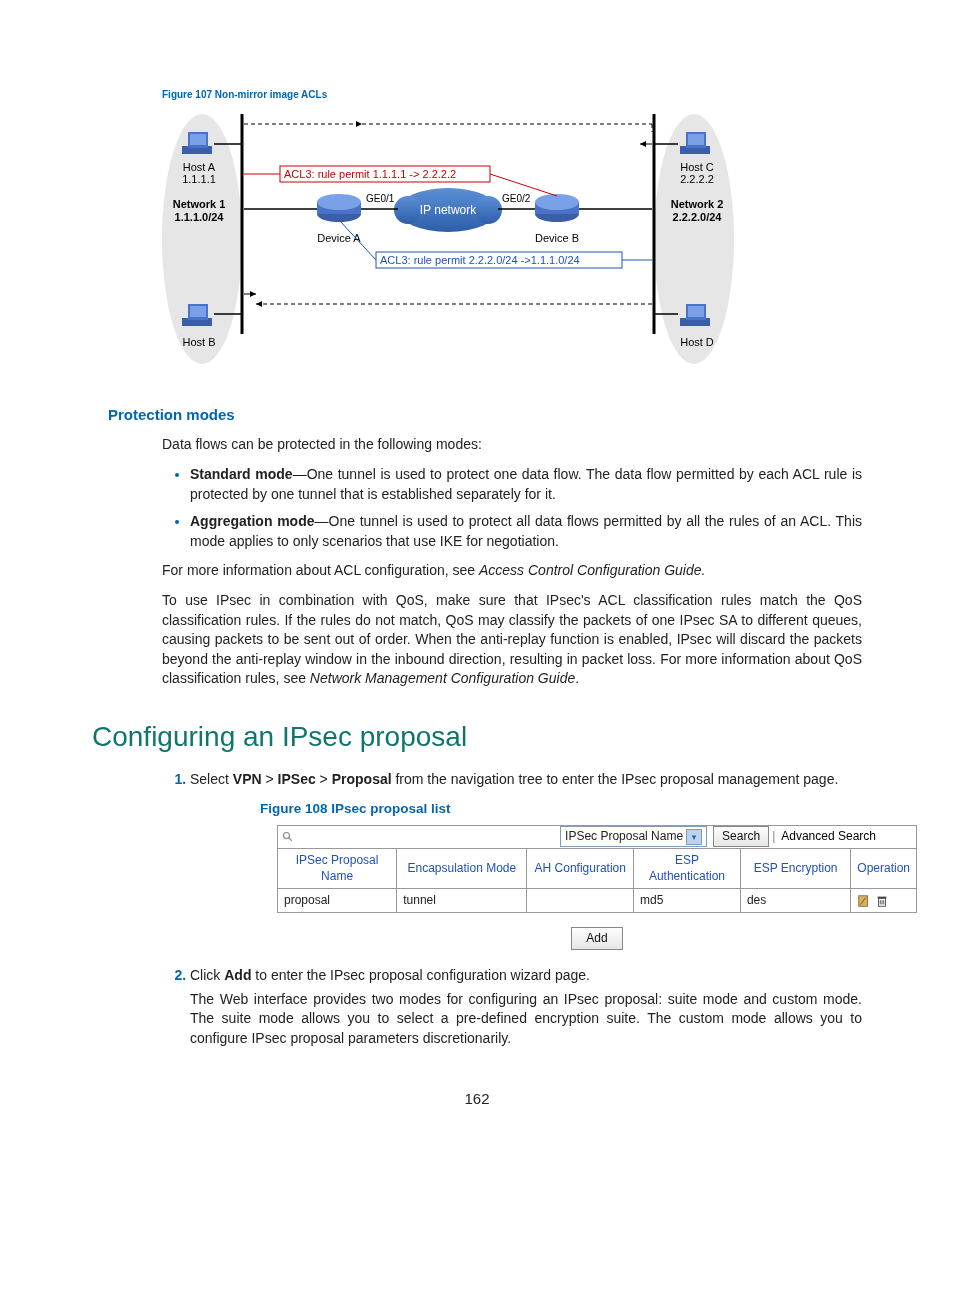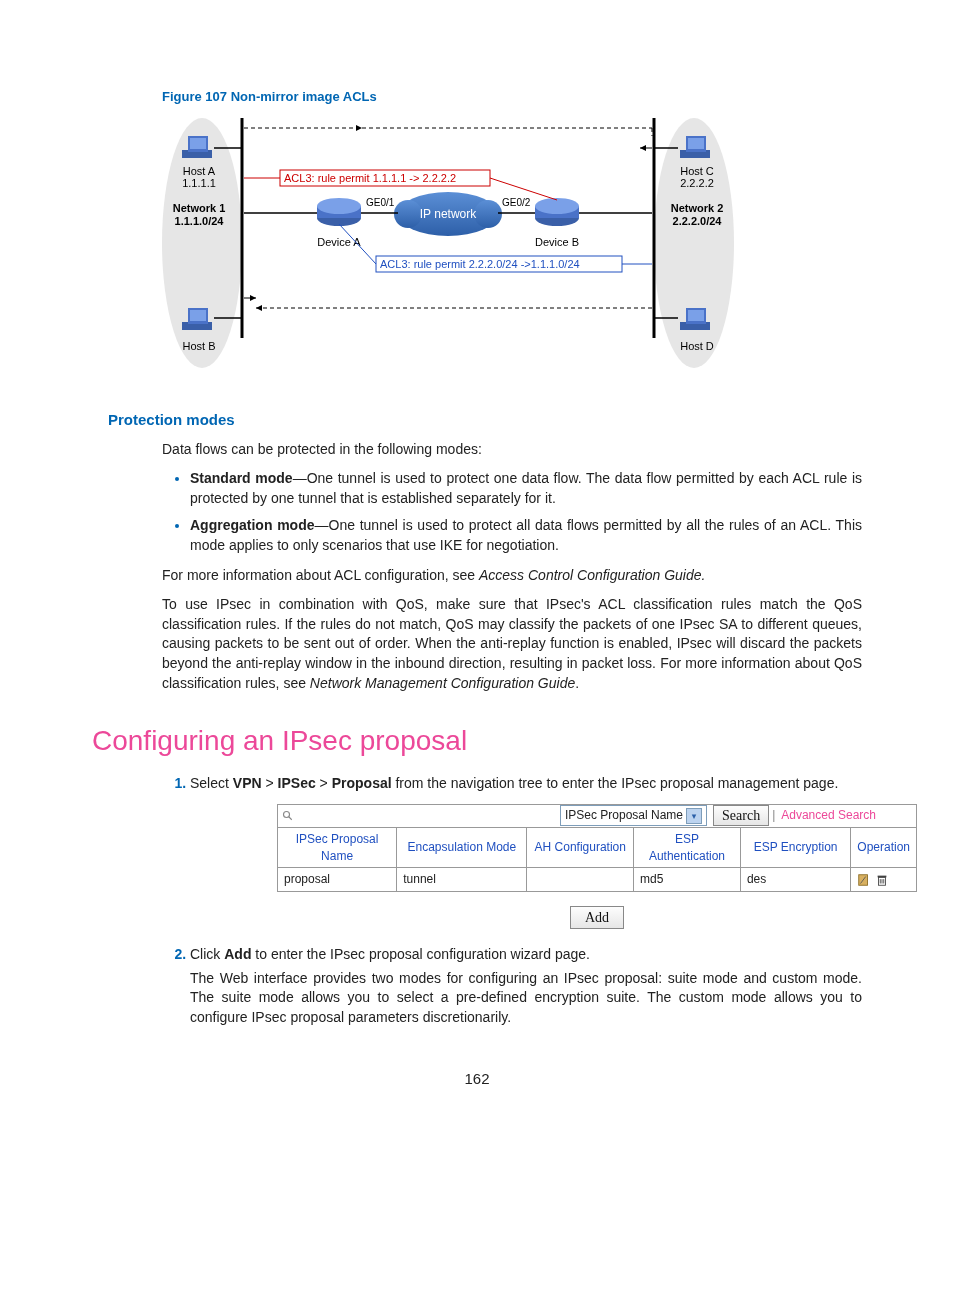--- a/index.html
+++ b/index.html
@@ -8,21 +8,21 @@
     color: #222;
     margin: 0;
     padding: 88px 92px 60px 92px;
     width: 954px;
     box-sizing: border-box;
     line-height: 1.4;
   }
   .fig-caption {
     color: #0066b3;
     font-weight: bold;
-    font-size: 13px;
+    font-size: 10px;
     margin: 0 0 12px 0;
     padding-left: 70px;
   }
   .diagram-box {
     width: 572px;
     margin: 0 0 30px 70px;
     position: relative;
     font-size: 11px;
   }
   .h3-sub {
@@ -40,21 +40,21 @@
     padding-left: 28px;
   }
   ul.bullets li {
     margin-bottom: 8px;
     text-align: justify;
   }
   ul.bullets li::marker {
     color: #0066b3;
   }
   .h2-main {
-    color: #ec4899;
+    color: #0f766e;
     font-weight: normal;
     font-size: 28px;
     margin: 28px 0 14px 0;
   }
   ol.steps {
     margin: 0 0 0 70px;
     padding-left: 28px;
   }
   ol.steps li {
     margin-bottom: 10px;
@@ -108,30 +108,29 @@
     margin-left: 3px;
     color: #2b5fa8;
     font-size: 9px;
     line-height: 14px;
     text-align: center;
   }
   .btn {
     border: 1px solid #888;
     background: linear-gradient(#fdfdfd,#e6e6e6);
     padding: 1px 8px;
-    font-size: 14px;
+    font-size: 12px;
     margin: 0 3px;
     height: 17px;
     display: inline-flex;
     align-items: center;
     color: #111;
-    font-family: Liberation Serif, serif;
   }
   .adv-link {
-    color: #ec4899;
+    color: #000000;
     margin-left: 6px;
     font-size: 12px;
   }
   table.grid {
     border-collapse: collapse;
     width: 100%;
     margin-top: -1px;
   }
   table.grid th, table.grid td {
     border: 1px solid #999;
@@ -279,20 +278,21 @@
 <div class="para"><span>For more information about ACL configuration, see </span><span class="italic">Access Control Configuration Guide.</span></div>
 <div class="para"><span>To use IPsec in combination with QoS, make sure that IPsec's ACL classification rules match the QoS classification rules. If the rules do not match, QoS may classify the packets of one IPsec SA to different queues, causing packets to be sent out of order. When the anti-replay function is enabled, IPsec will discard the packets beyond the anti-replay window in the inbound direction, resulting in packet loss. For more information about QoS classification rules, see </span><span class="italic">Network Management Configuration Guide</span><span>.</span></div>
 
 <div class="h2-main">Configuring an IPsec proposal</div>
 
 <ol class="steps">
   <li>
     <span>Select </span><b>VPN</b> &gt; <b>IPSec</b> &gt; <b>Proposal</b><span> from the navigation tree to enter the IPsec proposal management page.</span>
 
     <div class="fig108">
+      <div style="color:#0066b3;font-weight:bold;font-size:13.5px;margin-bottom:6px">Figure 108 IPsec proposal list</div>
       <div class="ui-box">
         <div class="search-row">
           <div class="search-field">
             <svg class="mag-icon" viewBox="0 0 16 16">
                 <circle cx="6" cy="6" r="4" fill="none" stroke="#888" stroke-width="1.5"></circle>
                 <line x1="9" y1="9" x2="13" y2="13" stroke="#888" stroke-width="1.5"></line>
               </svg>
           </div>
           <div class="dropdown">
             <span>IPSec Proposal Name</span>

